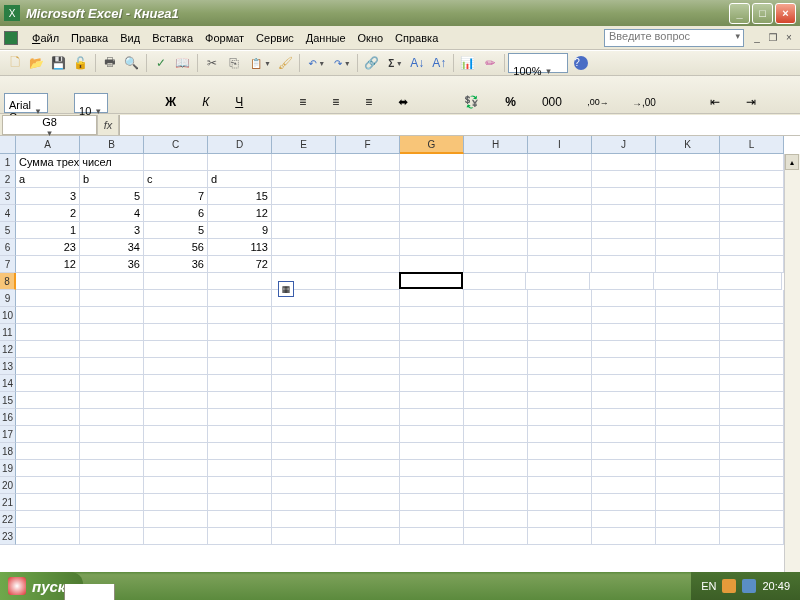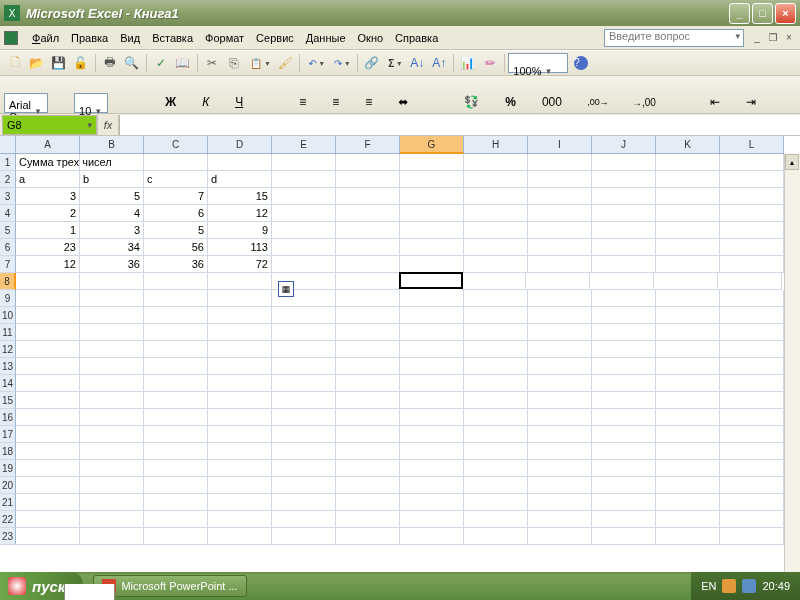--- a/index.html
+++ b/index.html
@@ -25,21 +25,21 @@
 .tbtn { width:22px; height:22px; display:flex; align-items:center; justify-content:center; cursor:pointer; border:1px solid transparent; border-radius:3px; font-size:12px; }
 .tsep { width:1px; height:18px; background:#c5c2b7; margin:0 3px; }
 .tbtn.wide { width:auto; padding:0 4px; gap:2px; font-size:10px; }
 .dropd { font-size:8px; color:#555; margin-left:1px; }
 
 .fontbar { height:38px; background:linear-gradient(to bottom,#f4f2e7,#e6e3d3); border-bottom:1px solid #c5c2b7; display:flex; align-items:flex-end; padding:0 4px;gap:24px; }
 .combo { height:20px; border:1px solid #7f9db9; background:#fff; display:flex; align-items:center; padding:16px 2px 0 4px; font-size:11px; margin-right:2px; }
 .combo .arrow { width:14px; text-align:center; color:#555; font-size:9px; cursor:pointer; }
 
 .formulabar { height:22px; background:#ece9d8; border-bottom:1px solid #c5c2b7; display:flex; align-items:center; }
-.namebox { width:95px; height:20px; background:#84cc16; border:1px solid #bdb8a8; display:flex; align-items:center; padding:0 4px; margin-left:2px; }
+.namebox { width:95px; height:20px; background:#ffffff; border:1px solid #bdb8a8; display:flex; align-items:center; padding:0 4px; margin-left:2px;flex-direction:column; }
 .namebox span:first-child { flex:1; }
 .namebox .arr { font-size:9px; color:#555; cursor:pointer; }
 .fxbtn { width:22px; height:20px; display:flex; align-items:center; justify-content:center; font-style:italic; font-size:11px; color:#444; cursor:pointer; border-left:1px solid #c5c2b7; border-right:1px solid #c5c2b7; }
 .fxinput { flex:1; height:20px; background:#fff; border-left:1px solid #bdb8a8; }
 
 .gridwrap { position:relative; height:456px; background:#fff; display:flex; }
 .corn { width:24px; height:18px; background:#e4ecf7; border-right:1px solid #9eb6ce; border-bottom:1px solid #9eb6ce; }
 .colhdrs { display:flex; height:18px; }
 .ch { width:64px; background:#e4ecf7; border-right:1px solid #9eb6ce; border-bottom:1px solid #9eb6ce; text-align:center; font-size:10px; line-height:18px; color:#333; cursor:pointer; }
 .ch.sel { background:#f8c578; border-bottom:2px solid #f49b1e; }
@@ -612,24 +612,20 @@
   <span class="spacer"></span>
 
 </div>
 
 <div class="taskbar">
   <div class="startbtn">
     <div class="logo"></div>
     <span>пуск</span>
   </div>
   <div id="tbitems" style="display:flex;margin-left:8px">
-      <div class="taskbtn">
-        <span style="width: 14px; height: 14px; background: rgb(212, 69, 44);"></span>
-        <span>Microsoft PowerPoint ...</span>
-      </div>
     </div>
   <div class="tray">
     <span>EN</span>
     <div class="ticon" style="background:#e49a3a"></div>
     <div class="ticon" style="background:#5a8ec5"></div>
     <span>20:49</span>
   </div>
 </div>
 
 </body></html>

